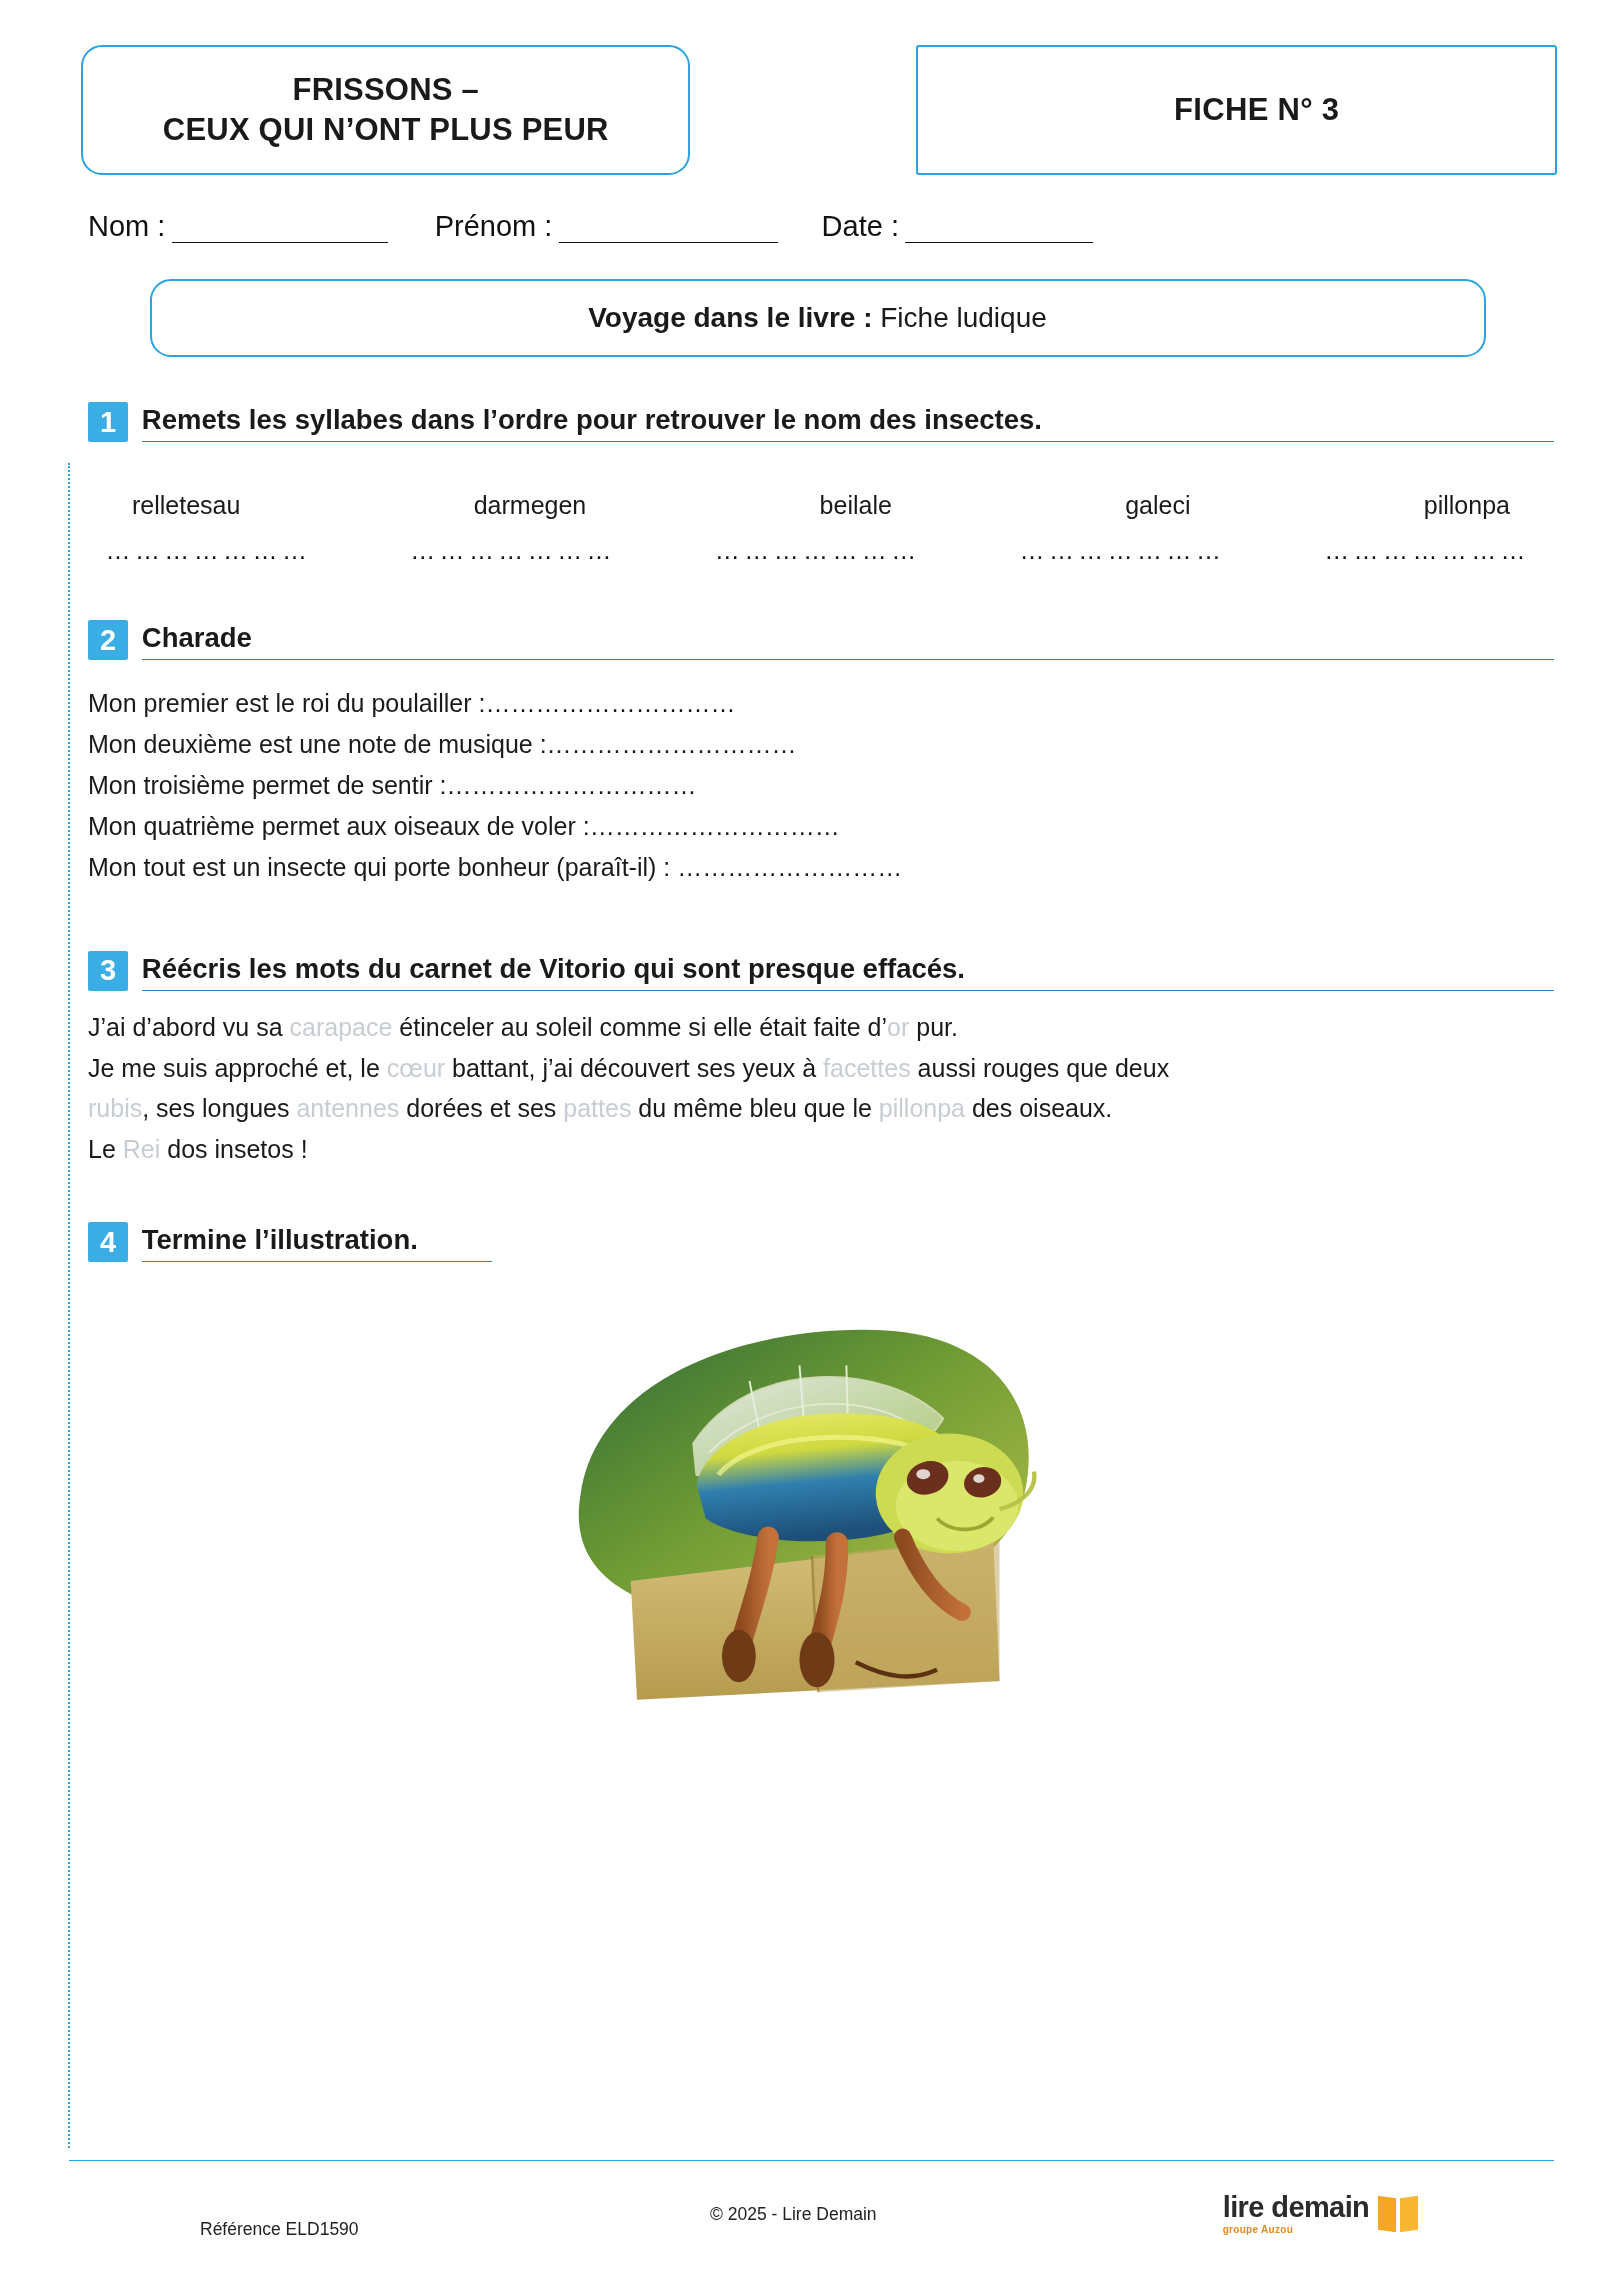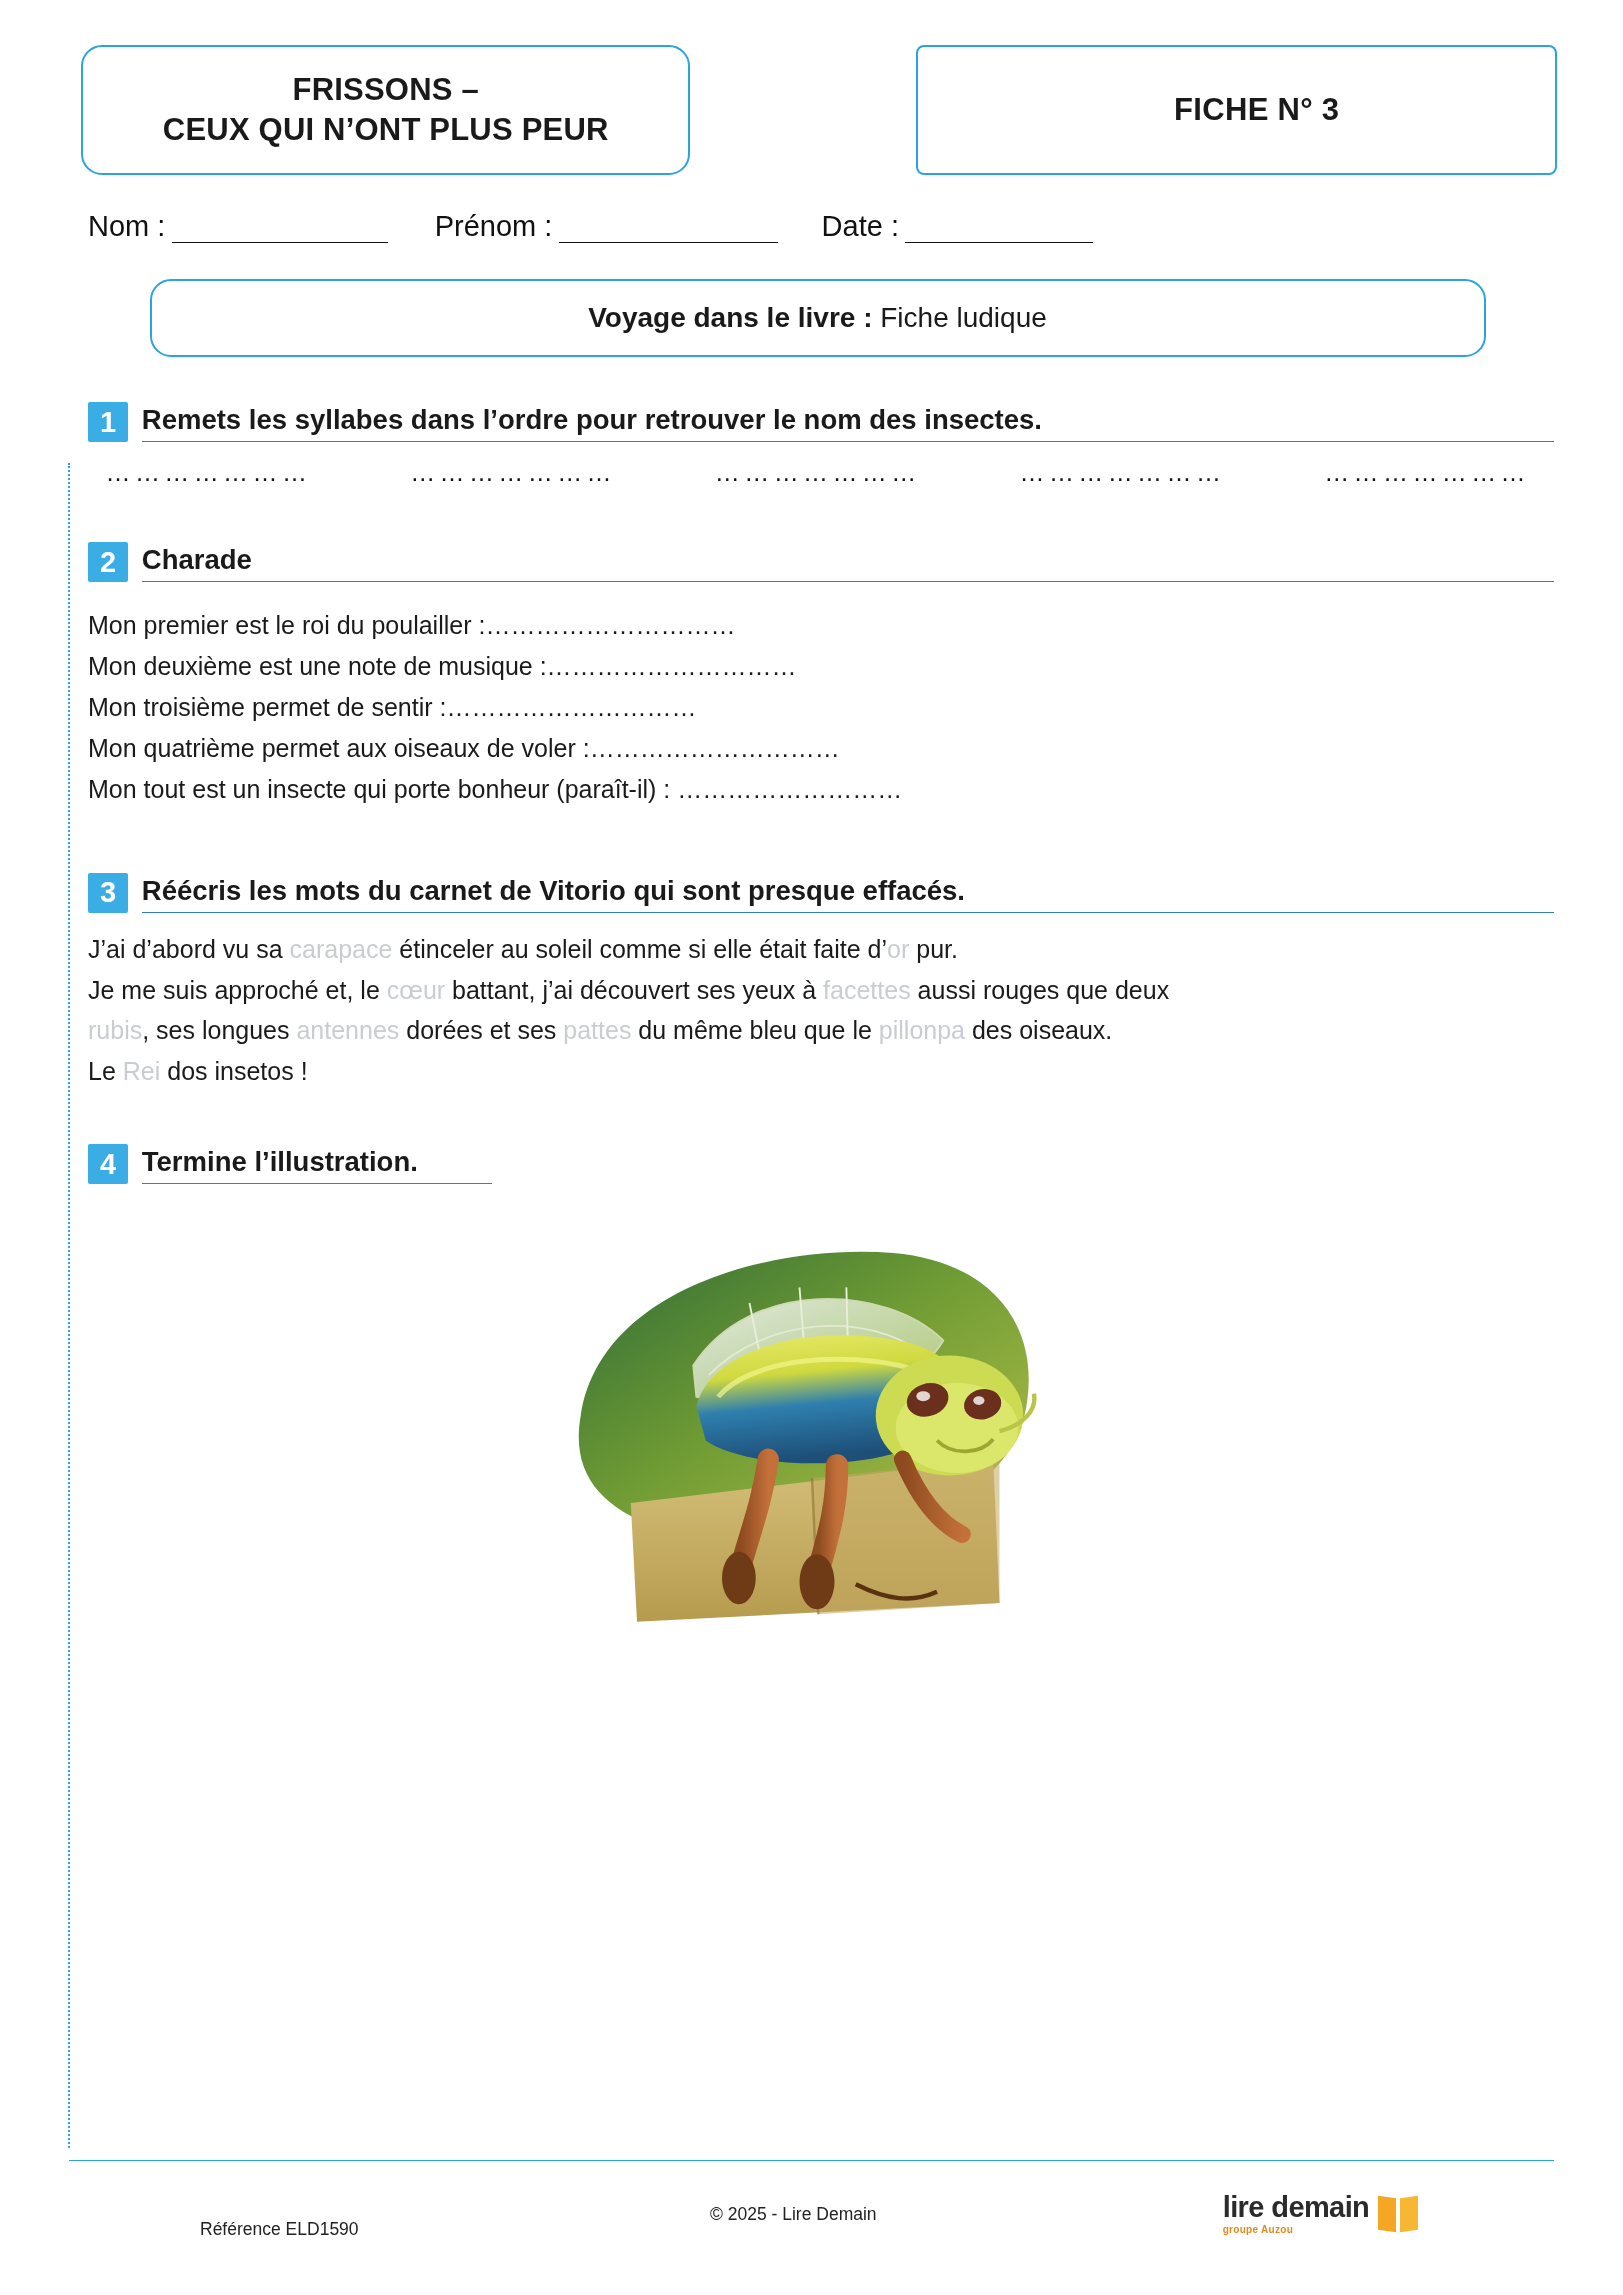--- a/index.html
+++ b/index.html
@@ -42,21 +42,21 @@
   }
   .title-box .t {
     font-weight: bold;
     font-size: 31px;
     line-height: 1.28;
     letter-spacing: 0.2px;
   }
   .spacer-mid { width: 241px; }
   .fiche-box {
     border: 2.5px solid #2aa3e0;
-    border-radius: 8px;
+    border-radius: 3px;
     width: 680px;
     min-height: 130px;
     display: flex;
     align-items: center;
     justify-content: center;
     box-sizing: border-box;
     padding-left: 40px;
   }
   .fiche-box .t {
     font-weight: bold;
@@ -257,20 +257,27 @@
       <span><b>Voyage dans le livre :</b><span class="light"> Fiche ludique</span></span>
     </div>
   </div>
 
   <div class="rail"></div>
 
   <div class="ex" style="margin-top:45px;">
     <div class="ex-head">
       <div class="num">1</div>
       <div class="ex-title">Remets les syllabes dans l’ordre pour retrouver le nom des insectes.</div>
+    </div>
+    <div class="syll-row">
+      <span>relletesau</span>
+      <span>darmegen</span>
+      <span>beilale</span>
+      <span>galeci</span>
+      <span>pillonpa</span>
     </div>
     <div class="dots-row">
       <span>…………………</span>
       <span>…………………</span>
       <span>…………………</span>
       <span>…………………</span>
       <span>…………………</span>
     </div>
   </div>
 

